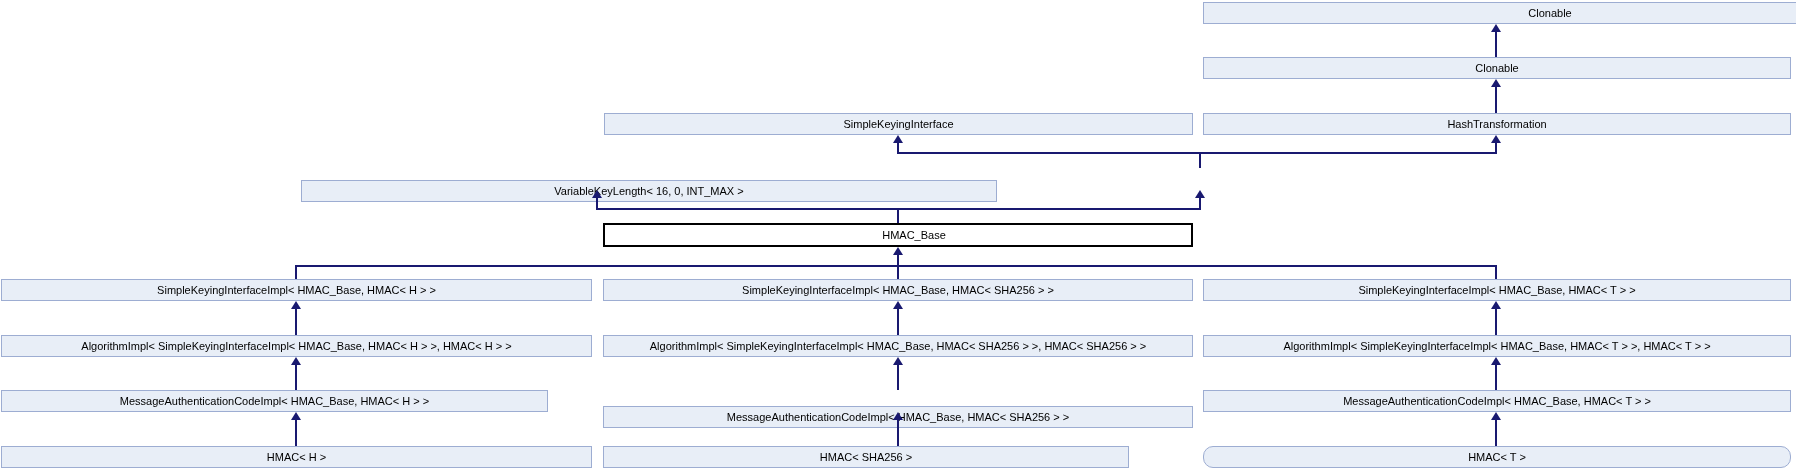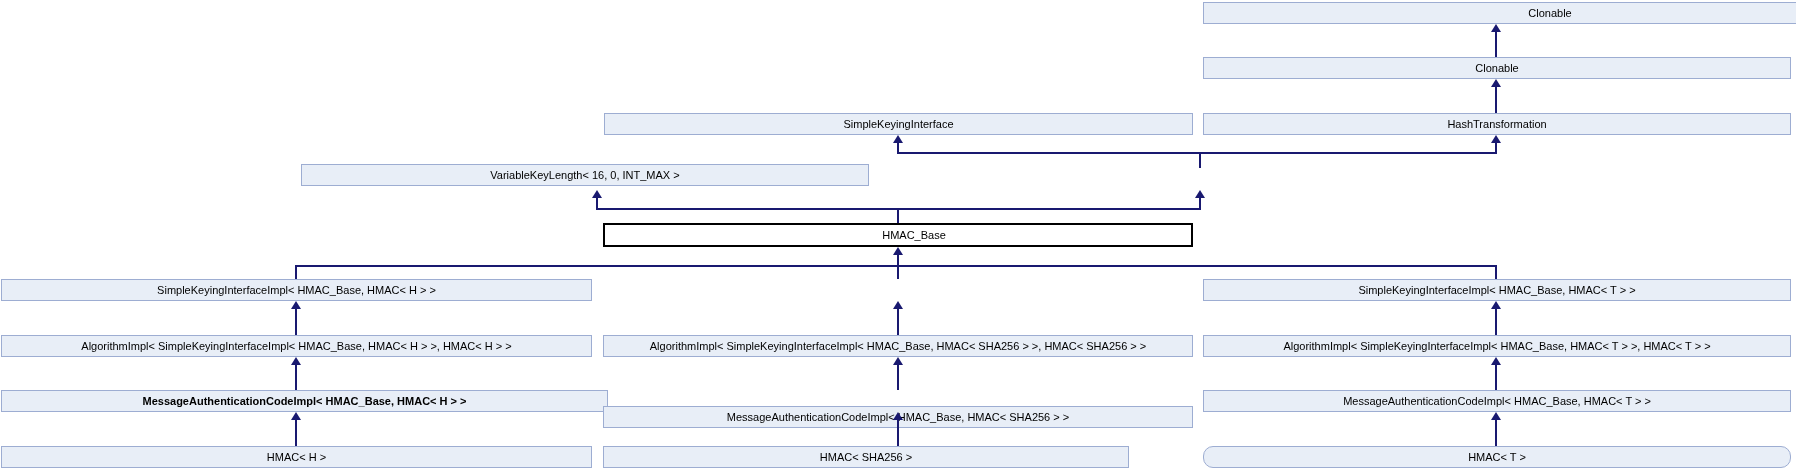--- a/index.html
+++ b/index.html
@@ -55,32 +55,33 @@
 
 <div id="canvas">
 
   <div class="node" style="left:1203px; top:2px;   width:694px;">Clonable</div>
 
   <div class="node" style="left:1203px; top:57px;  width:588px;">Clonable</div>
 
   <div class="node" style="left:1203px; top:113px; width:588px;">HashTransformation</div>
   <div class="node" style="left:604px;  top:113px; width:589px;">SimpleKeyingInterface</div>
 
-  <div class="node" style="left:301px;  top:164px; width:568px;">VariableKeyLength&lt; 16, 0, INT_MAX &gt;</div>
+  <div class="node" style="left:301px;  top:180px; width:696px;">VariableKeyLength&lt; 16, 0, INT_MAX &gt;</div>
 
   <div class="node focus" style="left:603px; top:223px; width:590px;padding-left:32px;">HMAC_Base</div>
 
   <div class="node" style="left:1px;    top:279px; width:591px;">SimpleKeyingInterfaceImpl&lt; HMAC_Base, HMAC&lt; H &gt; &gt;</div>
+  <div class="node" style="left:603px;  top:279px; width:590px;">SimpleKeyingInterfaceImpl&lt; HMAC_Base, HMAC&lt; SHA256 &gt; &gt;</div>
   <div class="node" style="left:1203px; top:279px; width:588px;">SimpleKeyingInterfaceImpl&lt; HMAC_Base, HMAC&lt; T &gt; &gt;</div>
 
   <div class="node" style="left:1px;    top:335px; width:591px;">AlgorithmImpl&lt; SimpleKeyingInterfaceImpl&lt; HMAC_Base, HMAC&lt; H &gt; &gt;, HMAC&lt; H &gt; &gt;</div>
   <div class="node" style="left:603px;  top:335px; width:590px;">AlgorithmImpl&lt; SimpleKeyingInterfaceImpl&lt; HMAC_Base, HMAC&lt; SHA256 &gt; &gt;, HMAC&lt; SHA256 &gt; &gt;</div>
   <div class="node" style="left:1203px; top:335px; width:588px;">AlgorithmImpl&lt; SimpleKeyingInterfaceImpl&lt; HMAC_Base, HMAC&lt; T &gt; &gt;, HMAC&lt; T &gt; &gt;</div>
 
-  <div class="node" style="left:1px;    top:390px; width:607px;font-weight:bold;">MessageAuthenticationCodeImpl&lt; HMAC_Base, HMAC&lt; H &gt; &gt;</div>
+  <div class="node" style="left:1px;    top:390px; width:547px;">MessageAuthenticationCodeImpl&lt; HMAC_Base, HMAC&lt; H &gt; &gt;</div>
   <div class="node" style="left:603px;  top:390px; width:590px;margin-top:16px;">MessageAuthenticationCodeImpl&lt; HMAC_Base, HMAC&lt; SHA256 &gt; &gt;</div>
   <div class="node" style="left:1203px; top:390px; width:588px;">MessageAuthenticationCodeImpl&lt; HMAC_Base, HMAC&lt; T &gt; &gt;</div>
 
   <div class="node" style="left:1px;    top:446px; width:591px;">HMAC&lt; H &gt;</div>
   <div class="node" style="left:603px;  top:446px; width:526px;">HMAC&lt; SHA256 &gt;</div>
   <div class="node" style="left:1203px; top:446px; width:588px;border-radius:10px;">HMAC&lt; T &gt;</div>
 
 <div class="vline" style="left: 1495px; top: 32px; width: 2px; height: 25px;"></div>
     <div class="vline" style="left: 1495px; top: 87px; width: 2px; height: 26px;"></div>
     <div class="vline" style="left: 897px; top: 143px; width: 2px; height: 11px;"></div>

